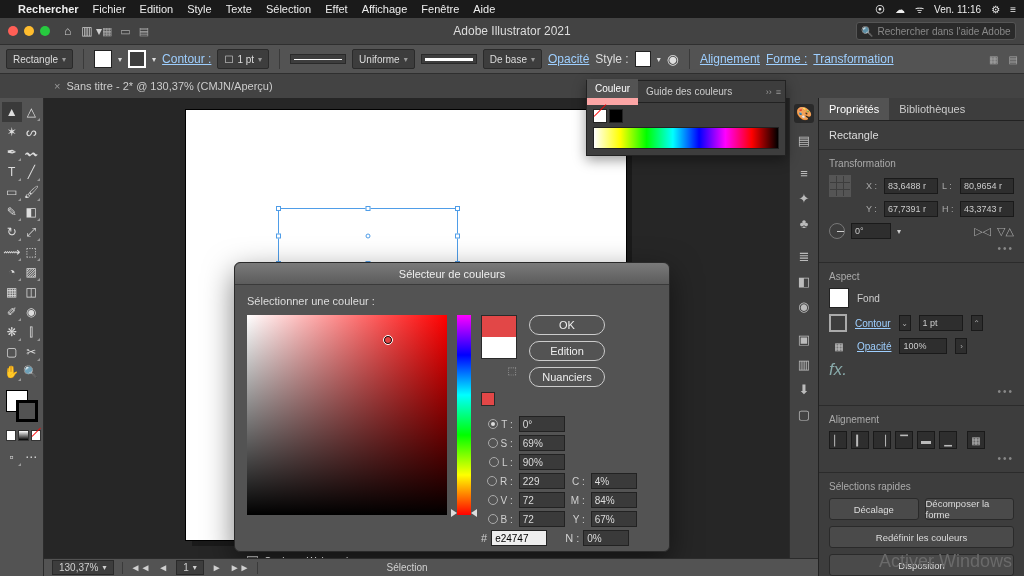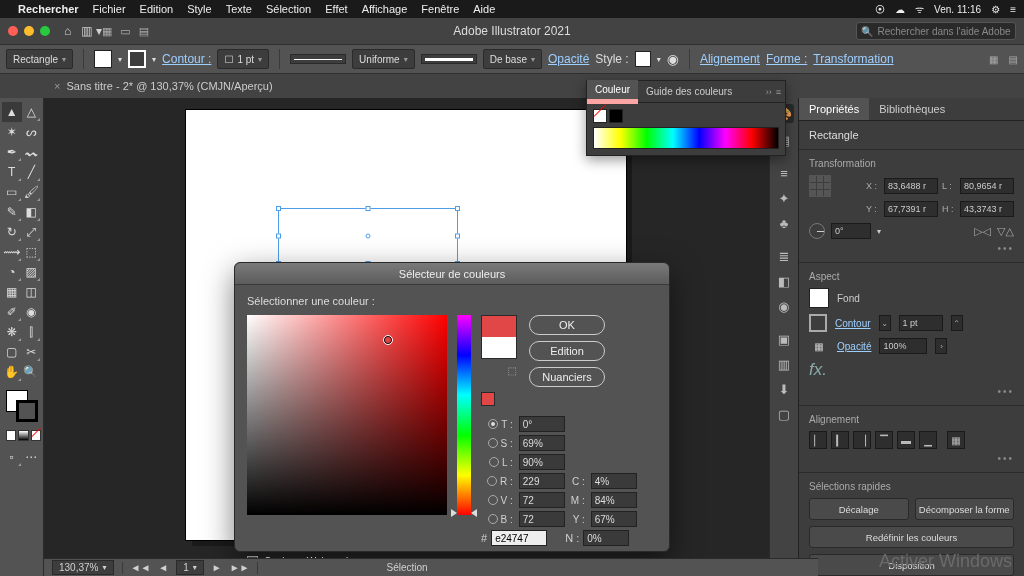--- a/index.html
+++ b/index.html
@@ -96,36 +96,36 @@
 .fields .radio.on::after{content:"";display:block;width:4px;height:4px;background:#ddd;border-radius:50%;margin:2px}
 .hex-row { display:flex; align-items:center; gap:4px; margin-top:3px;}
 .hex-row input{width:56px;height:16px;background:#eee;border:1px solid #222;color:#000;font-size:10px;padding:0 3px}
 .chk-row { display:flex; align-items:center; gap:6px; margin-top:10px; font-size:10px;}
 .chk { width:11px; height:11px; border:1px solid #888; background:#3d3d3d;}
 
 
 .color-panel { position:absolute; left:586px; top:80px; width:200px; background:#3d3d3d; border:1px solid #222; box-shadow:0 4px 12px rgba(0,0,0,.4);}
 .color-panel .tabs { display:flex; align-items:center; height:22px; border-bottom:1px solid #222; font-size:10px;}
 .color-panel .tab { padding:4px 8px; color:#ccc; }
-.color-panel .tab.active { background:#535353; color:#fff; border-bottom:5px solid #fca5a5; margin-bottom:-1px;}
+.color-panel .tab.active { background:#535353; color:#fff; border-bottom:7px solid #fca5a5; margin-bottom:-1px;}
 .color-panel .tabs .r { margin-left:auto; display:flex; gap:4px; padding-right:4px; color:#999; font-size:9px;}
 .color-panel .body { padding:6px; }
 .cp-sw { display:flex; gap:2px; margin-bottom:4px;}
 .cp-sw span{width:14px;height:14px;border:1px solid #222}
 .cp-sw .a{background:#fff;position:relative}.cp-sw .a::after{content:"";position:absolute;left:0;top:50%;width:140%;height:1px;background:red;transform:rotate(-45deg);transform-origin:left}
 .cp-sw .b{background:#000}
 .spectrum { height:22px; background:linear-gradient(to right,#fff,#ff0,#0f0,#0ff,#00f,#f0f,#f00,#000); border:1px solid #222;}
 
 
 .iconstrip { width:29px; background:#434343; display:flex; flex-direction:column; align-items:center; padding-top:6px; gap:10px; border-left:1px solid #2b2b2b;}
 .iconstrip span{font-size:13px;color:#bbb}
 .iconstrip .active{background:#2a2a2a;border-radius:3px;padding:2px}
 
 
-.props { width:226px; background:#3d3d3d; border-left:1px solid #222; display:flex; flex-direction:column; font-size:10px; color:#ccc; overflow:hidden;}
+.props { width:206px; background:#3d3d3d; border-left:1px solid #222; display:flex; flex-direction:column; font-size:10px; color:#ccc; overflow:hidden;}
 .props .tabs { display:flex; height:24px; border-bottom:1px solid #222; align-items:flex-end;}
 .props .tab { padding:5px 10px; color:#ccc; font-size:11px;}
 .props .tab.active { background:#535353; color:#fff; }
 .section { padding:8px 10px; border-bottom:1px solid #2b2b2b; }
 .sec-title { font-size:10px; color:#aaa; margin-bottom:6px; }
 .xf { display:grid; grid-template-columns:auto 14px 54px 14px 54px; gap:4px; align-items:center;}
 .xf .ref { width:22px; height:22px; display:grid; grid-template-columns:repeat(3,1fr); grid-template-rows:repeat(3,1fr); gap:1px; border:1px solid #555;}
 .xf .ref span{background:#555}
 .xf input{height:16px;background:#2e2e2e;border:1px solid #1a1a1a;color:#ccc;font-size:9px;padding:0 3px;width:100%}
 .xf label{font-size:9px;color:#aaa}

